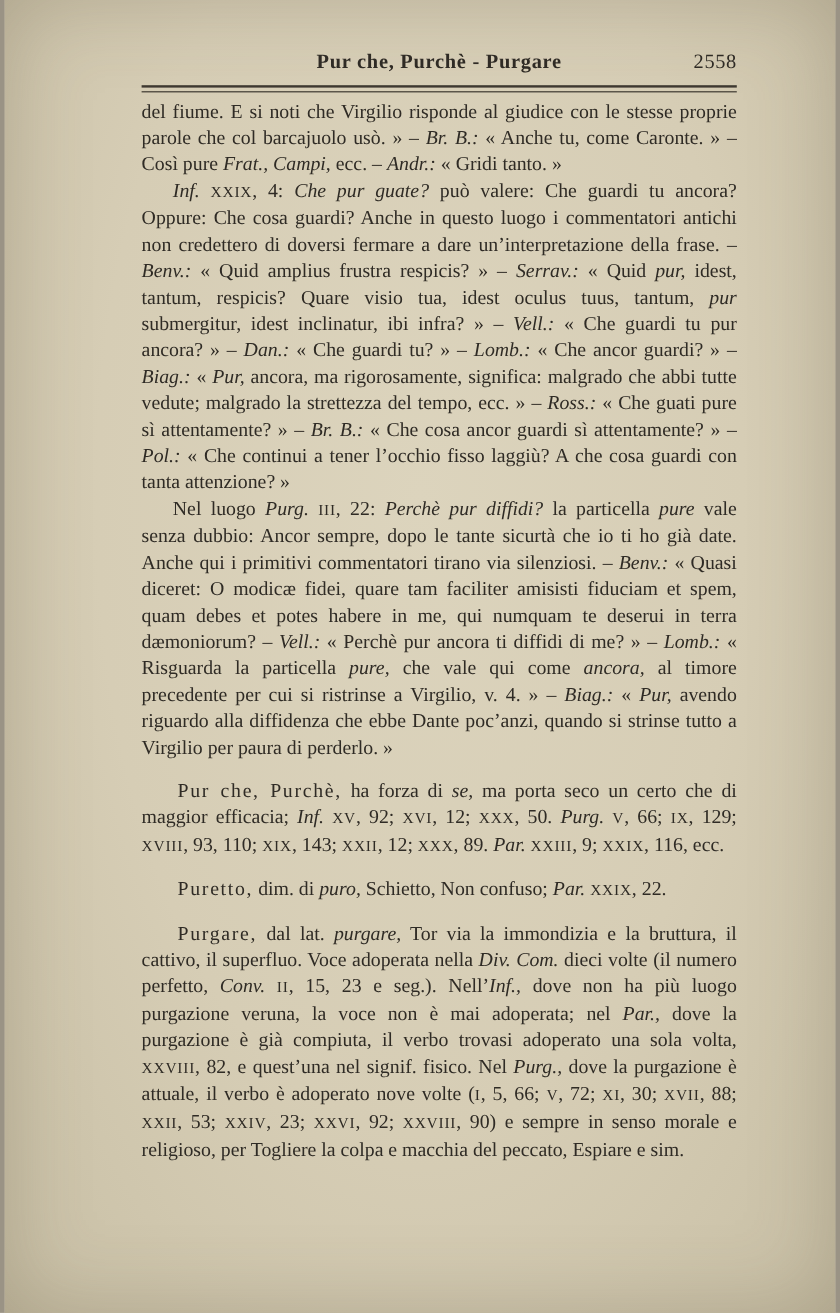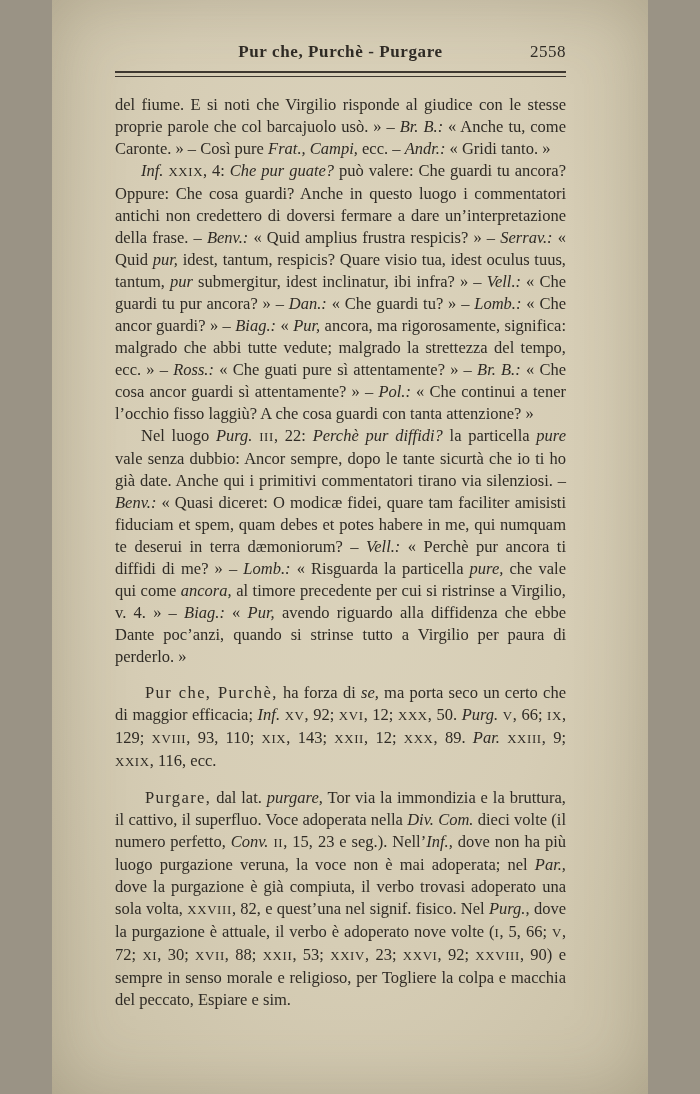--- a/index.html
+++ b/index.html
@@ -1,24 +1,24 @@
 <!DOCTYPE html>
 <html lang="it" style="--paper: #d6cdb5; --ink: #2f2b25; --rule: #3e3830;"><head>
 <meta charset="utf-8">
 <style>
   html, body { margin: 0; padding: 0; }
   body { background: #9a9385; }
 
   .page {
-    width: 596px;
+    width: 692px;
     height: 1094px;
     margin: 0 auto;
     box-sizing: border-box;
     position: relative;
-    padding: 42px 82px 0 63px;
+    padding: 42px 82px 0 114px;
     background: var(--paper, #d6cdb5);
     background-image: radial-gradient(ellipse at 50% 38%, #dcd4bd 0%, var(--paper, #d6cdb5) 55%, #c8bfa5 100%);
     box-shadow: inset 0 0 70px rgba(92, 82, 60, 0.28);
     color: var(--ink, #2f2b25);
     font-family: "Liberation Serif", "DejaVu Serif", serif;
   }
 
   .header {
     position: relative;
     text-align: center;
@@ -36,21 +36,21 @@
     top: 0;
     font-weight: normal;
     letter-spacing: 0.5px;
   }
 
   .rule { margin-top: 9px; }
   .rule .r1 { border-top: 2px solid var(--rule, #3e3830); height: 0; }
   .rule .r2 { border-top: 1px solid var(--rule, #3e3830); height: 0; margin-top: 3px; }
 
   .text {
-    margin-top: 17px;
+    margin-top: 5px;
     font-size: 16.5px;
     line-height: 22px;
     text-align: justify;
   }
   p.para { margin: 0; text-indent: 26px; }
   p.para.noindent { text-indent: 0; }
   p.para.entry { margin-top: 14px; text-indent: 30px; }
 
   .seg-i  { font-style: italic; }
   .seg-sc { font-size: 0.78em; letter-spacing: 0.05em; font-family: Liberation Serif, serif; }
@@ -69,16 +69,17 @@
   <div class="rule">
     <div class="r1"></div>
     <div class="r2"></div>
   </div>
 
   <div class="text">
       <p class="para noindent"><span>del fiume. E si noti che Virgilio risponde al giudice con le stesse proprie parole che col barcajuolo usò. » – </span><span class="seg-i">Br. B.:</span><span> « Anche tu, come Caronte. » – Così pure </span><span class="seg-i">Frat., Campi,</span><span> ecc. – </span><span class="seg-i">Andr.:</span><span> « Gridi tanto. »</span></p>
       <p class="para"><span class="seg-i">Inf.</span><span> </span><span class="seg-sc">XXIX</span><span>, 4: </span><span class="seg-i">Che pur guate?</span><span> può valere: Che guardi tu ancora? Oppure: Che cosa guardi? Anche in questo luogo i commentatori antichi non credettero di doversi fermare a dare un’interpretazione della frase. – </span><span class="seg-i">Benv.:</span><span> « Quid amplius frustra respicis? » – </span><span class="seg-i">Serrav.:</span><span> « Quid </span><span class="seg-i">pur,</span><span> idest, tantum, respicis? Quare visio tua, idest oculus tuus, tantum, </span><span class="seg-i">pur</span><span> submergitur, idest inclinatur, ibi infra? » – </span><span class="seg-i">Vell.:</span><span> « Che guardi tu pur ancora? » – </span><span class="seg-i">Dan.:</span><span> « Che guardi tu? » – </span><span class="seg-i">Lomb.:</span><span> « Che ancor guardi? » – </span><span class="seg-i">Biag.:</span><span> « </span><span class="seg-i">Pur,</span><span> ancora, ma rigorosamente, significa: malgrado che abbi tutte vedute; malgrado la strettezza del tempo, ecc. » – </span><span class="seg-i">Ross.:</span><span> « Che guati pure sì attentamente? » – </span><span class="seg-i">Br. B.:</span><span> « Che cosa ancor guardi sì attentamente? » – </span><span class="seg-i">Pol.:</span><span> « Che continui a tener l’occhio fisso laggiù? A che cosa guardi con tanta attenzione? »</span></p>
       <p class="para"><span>Nel luogo </span><span class="seg-i">Purg.</span><span> </span><span class="seg-sc">III</span><span>, 22: </span><span class="seg-i">Perchè pur diffidi?</span><span> la particella </span><span class="seg-i">pure</span><span> vale senza dubbio: Ancor sempre, dopo le tante sicurtà che io ti ho già date. Anche qui i primitivi commentatori tirano via silenziosi. – </span><span class="seg-i">Benv.:</span><span> « Quasi diceret: O modicæ fidei, quare tam faciliter amisisti fiduciam et spem, quam debes et potes habere in me, qui numquam te deserui in terra dæmoniorum? – </span><span class="seg-i">Vell.:</span><span> « Perchè pur ancora ti diffidi di me? » – </span><span class="seg-i">Lomb.:</span><span> « Risguarda la particella </span><span class="seg-i">pure,</span><span> che vale qui come </span><span class="seg-i">ancora,</span><span> al timore precedente per cui si ristrinse a Virgilio, v. 4. » – </span><span class="seg-i">Biag.:</span><span> « </span><span class="seg-i">Pur,</span><span> avendo riguardo alla diffidenza che ebbe Dante poc’anzi, quando si strinse tutto a Virgilio per paura di perderlo. »</span></p>
       <p class="para entry"><span class="seg-hw">Pur che, Purchè,</span><span> ha forza di </span><span class="seg-i">se,</span><span> ma porta seco un certo che di maggior efficacia; </span><span class="seg-i">Inf.</span><span> </span><span class="seg-sc">XV</span><span>, 92; </span><span class="seg-sc">XVI</span><span>, 12; </span><span class="seg-sc">XXX</span><span>, 50. </span><span class="seg-i">Purg.</span><span> </span><span class="seg-sc">V</span><span>, 66; </span><span class="seg-sc">IX</span><span>, 129; </span><span class="seg-sc">XVIII</span><span>, 93, 110; </span><span class="seg-sc">XIX</span><span>, 143; </span><span class="seg-sc">XXII</span><span>, 12; </span><span class="seg-sc">XXX</span><span>, 89. </span><span class="seg-i">Par.</span><span> </span><span class="seg-sc">XXIII</span><span>, 9; </span><span class="seg-sc">XXIX</span><span>, 116, ecc.</span></p>
+      <p class="para entry"><span class="seg-hw">Puretto,</span><span> dim. di </span><span class="seg-i">puro,</span><span> Schietto, Non confuso; </span><span class="seg-i">Par.</span><span> </span><span class="seg-sc">XXIX</span><span>, 22.</span></p>
       <p class="para entry"><span class="seg-hw">Purgare,</span><span> dal lat. </span><span class="seg-i">purgare,</span><span> Tor via la immondizia e la bruttura, il cattivo, il superfluo. Voce adoperata nella </span><span class="seg-i">Div. Com.</span><span> dieci volte (il numero perfetto, </span><span class="seg-i">Conv.</span><span> </span><span class="seg-sc">II</span><span>, 15, 23 e seg.). Nell’</span><span class="seg-i">Inf.,</span><span> dove non ha più luogo purgazione veruna, la voce non è mai adoperata; nel </span><span class="seg-i">Par.,</span><span> dove la purgazione è già compiuta, il verbo trovasi adoperato una sola volta, </span><span class="seg-sc">XXVIII</span><span>, 82, e quest’una nel signif. fisico. Nel </span><span class="seg-i">Purg.,</span><span> dove la purgazione è attuale, il verbo è adoperato nove volte (</span><span class="seg-sc">I</span><span>, 5, 66; </span><span class="seg-sc">V</span><span>, 72; </span><span class="seg-sc">XI</span><span>, 30; </span><span class="seg-sc">XVII</span><span>, 88; </span><span class="seg-sc">XXII</span><span>, 53; </span><span class="seg-sc">XXIV</span><span>, 23; </span><span class="seg-sc">XXVI</span><span>, 92; </span><span class="seg-sc">XXVIII</span><span>, 90) e sempre in senso morale e religioso, per Togliere la colpa e macchia del peccato, Espiare e sim.</span></p>
     </div>
 
 </div>
 
 </body></html>

